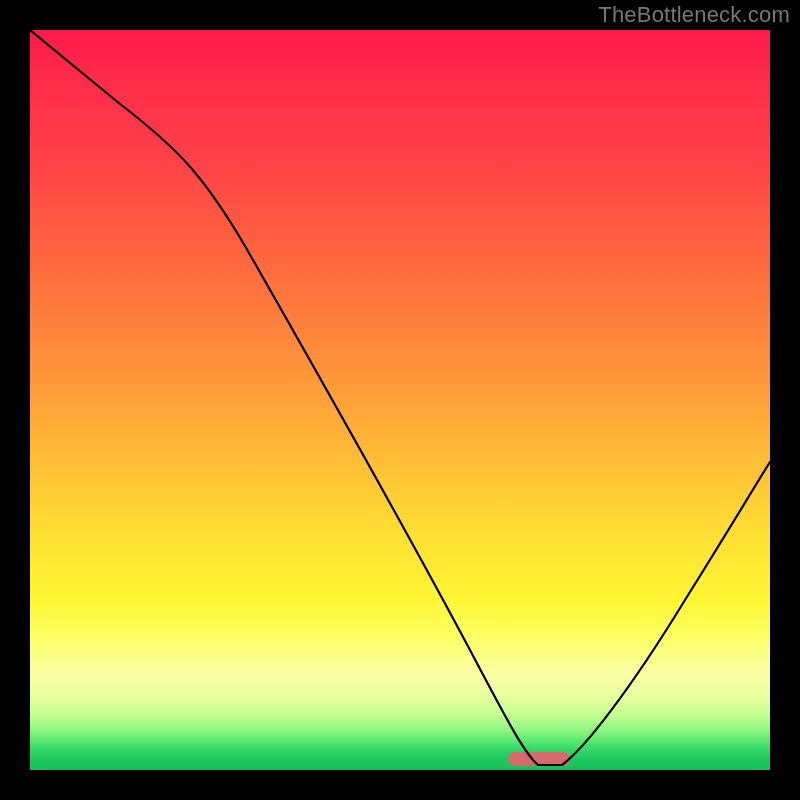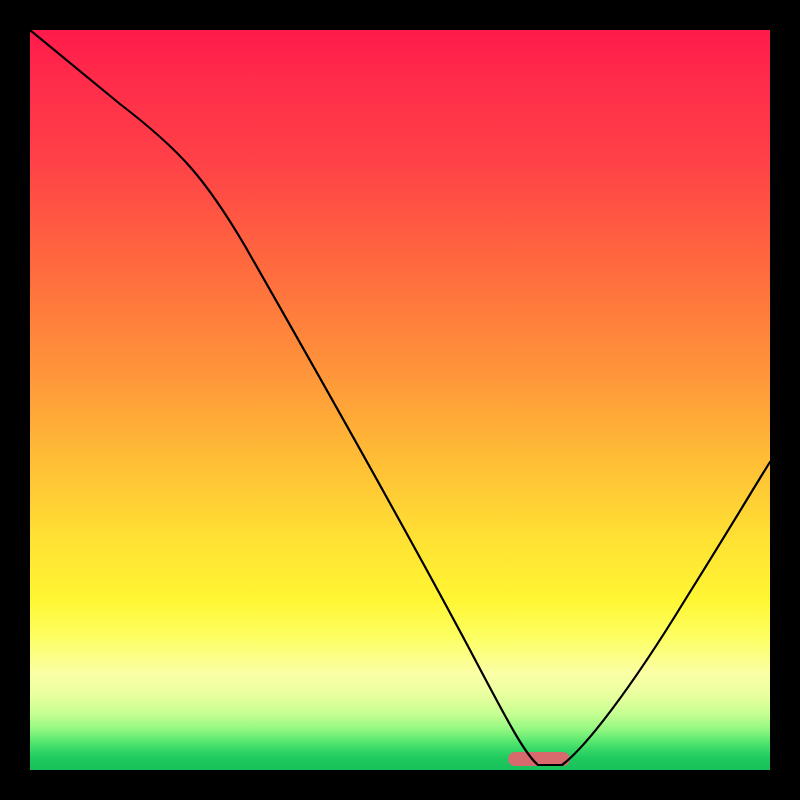--- a/index.html
+++ b/index.html
@@ -76,20 +76,21 @@
   .pill {
     fill: #d86a6e;
     stroke: none;
   }
 </style>
 </head>
 <body>
 
 <div class="stage">
 
+  <div class="watermark">TheBottleneck.com</div>
 
   <div class="plot-area">
     <div class="gradient"></div>
 
     <svg class="overlay-svg" viewBox="0 0 740 740" preserveAspectRatio="none">
 
       <rect class="pill" x="478" y="722" width="62" height="14" rx="7" ry="7"></rect>
 
       <path class="curve" d="M 0 0
                L 90 74

